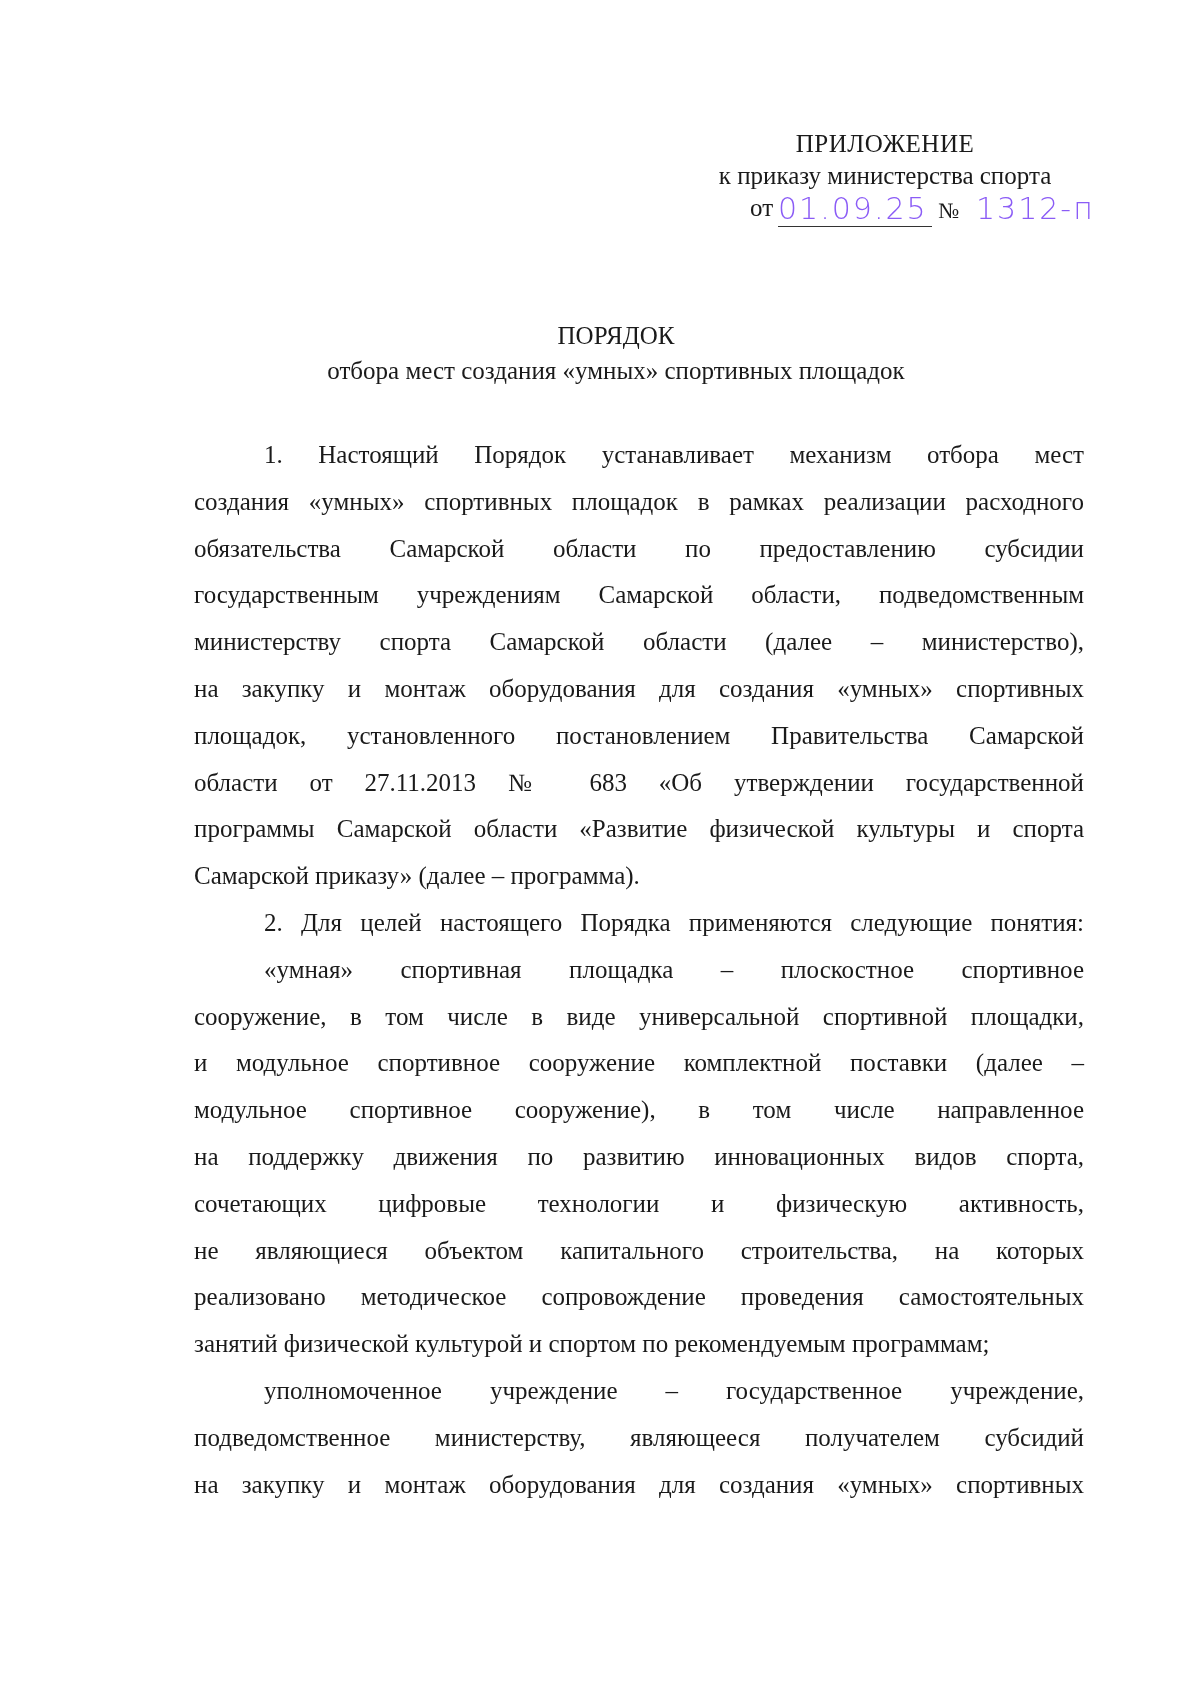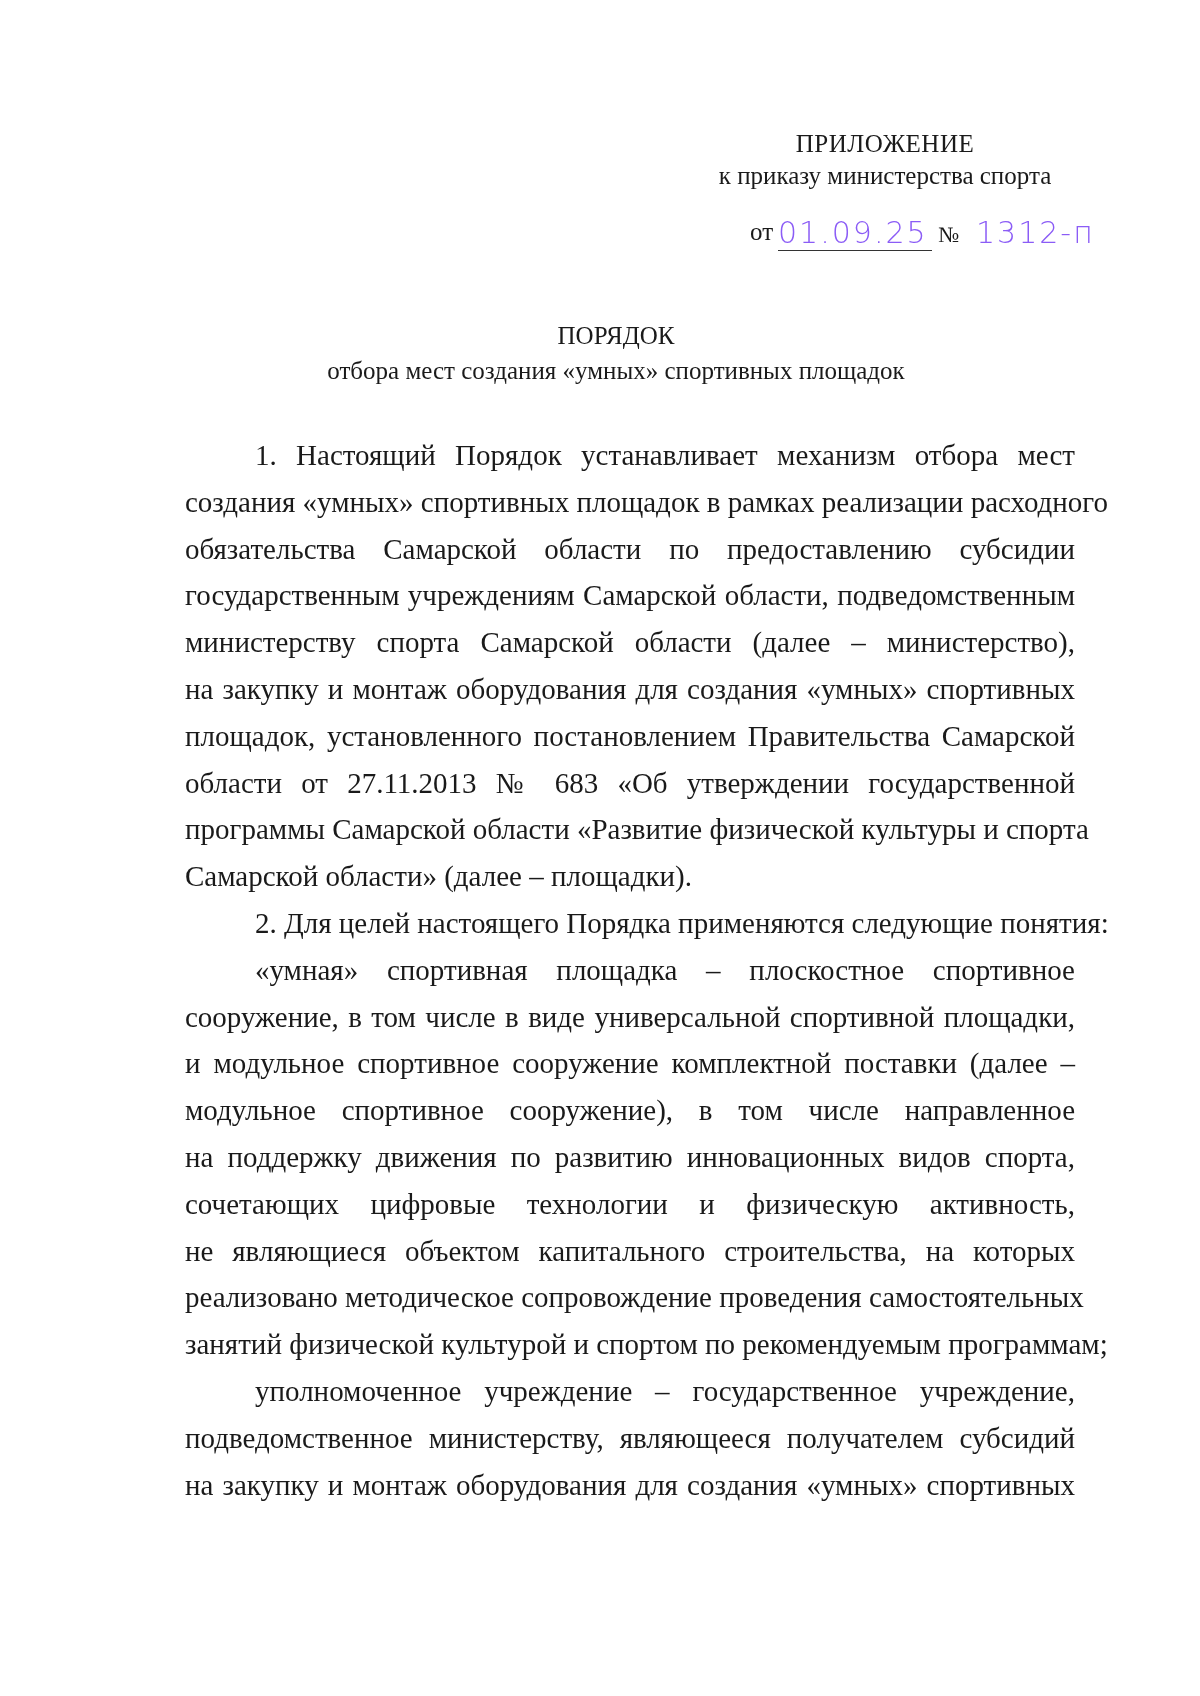--- a/index.html
+++ b/index.html
@@ -7,32 +7,32 @@
     width: 1200px; height: 1696px; position: relative; overflow: hidden;
     font-family: "Liberation Serif", "DejaVu Serif", serif;
     color: #1a1a1a;
   }
   .page { position: absolute; left: 0; top: 0; width: 1200px; height: 1696px; background: #fff; }
 
   
   .appendix { position: absolute; left: 690px; top: 128px; width: 390px; text-align: center; font-size: 25px; line-height: 32px; }
   .appendix .title { letter-spacing: 0.5px; }
   .appendix .orderline { position: relative; height: 36px; }
-  .appendix .orderline span { position: absolute; top: 0; white-space: nowrap; margin-top: 24px; }
+  .appendix .orderline span { position: absolute; top: 0; white-space: nowrap; }
   .otlbl { left: 60px; font-size: 25px; }
   .hand { font-family: "DejaVu Sans", sans-serif; font-size: 30px; font-weight: 300; letter-spacing: 2px; color: #8b5cf6; }
   .date { left: 88px; border-bottom: 1.5px solid #333; padding: 0 6px 0 0; line-height: 34px; width: 148px; text-align: left; }
   .numlbl { left: 248px; font-size: 22px; top: 3px !important; }
   .num { left: 286px; line-height: 34px; }
 
   .doc-title { position: absolute; left: 0; width: 1200px; text-align: center; font-size: 25px; margin-left: 16px; }
   .t1 { top: 322px; }
   .t2 { top: 357px; }
 
-  .body { position: absolute; left: 185px; top: 432px; width: 890px; font-size: 29px; line-height: 46.8px; }
+  .body { position: absolute; left: 194px; top: 432px; width: 890px; font-size: 25px; line-height: 46.8px; }
   .body .line { display: block; text-align: justify; text-align-last: justify; white-space: nowrap; height: 46.8px; }
   .body .line.indent { padding-left: 70px; }
   .body .line.last { text-align-last: left; }
 </style>
 </head>
 <body>
 
 <div class="page">
 
   <div class="appendix">
@@ -52,21 +52,21 @@
   <div class="body">
     <span class="line indent">1. Настоящий Порядок устанавливает механизм отбора мест</span>
     <span class="line">создания «умных» спортивных площадок в рамках реализации расходного</span>
     <span class="line">обязательства Самарской области по предоставлению субсидии</span>
     <span class="line">государственным учреждениям Самарской области, подведомственным</span>
     <span class="line">министерству спорта Самарской области (далее – министерство),</span>
     <span class="line">на закупку и монтаж оборудования для создания «умных» спортивных</span>
     <span class="line">площадок, установленного постановлением Правительства Самарской</span>
     <span class="line">области от 27.11.2013 № 683 «Об утверждении государственной</span>
     <span class="line">программы Самарской области «Развитие физической культуры и спорта</span>
-    <span class="line last">Самарской области» (далее – площадки).</span>
+    <span class="line last">Самарской приказу» (далее – программа).</span>
     <span class="line indent">2. Для целей настоящего Порядка применяются следующие понятия:</span>
     <span class="line indent">«умная» спортивная площадка – плоскостное спортивное</span>
     <span class="line">сооружение, в том числе в виде универсальной спортивной площадки,</span>
     <span class="line">и модульное спортивное сооружение комплектной поставки (далее –</span>
     <span class="line">модульное спортивное сооружение), в том числе направленное</span>
     <span class="line">на поддержку движения по развитию инновационных видов спорта,</span>
     <span class="line">сочетающих цифровые технологии и физическую активность,</span>
     <span class="line">не являющиеся объектом капитального строительства, на которых</span>
     <span class="line">реализовано методическое сопровождение проведения самостоятельных</span>
     <span class="line last">занятий физической культурой и спортом по рекомендуемым программам;</span>

